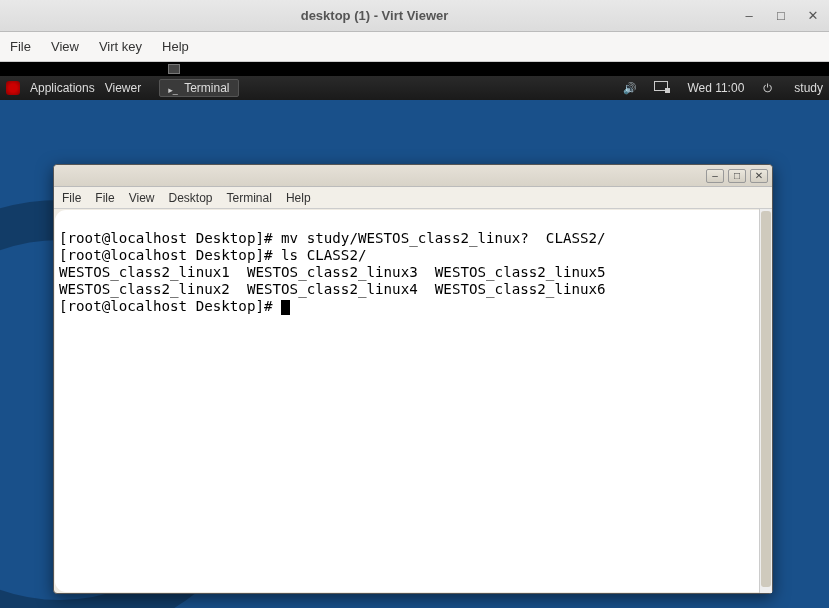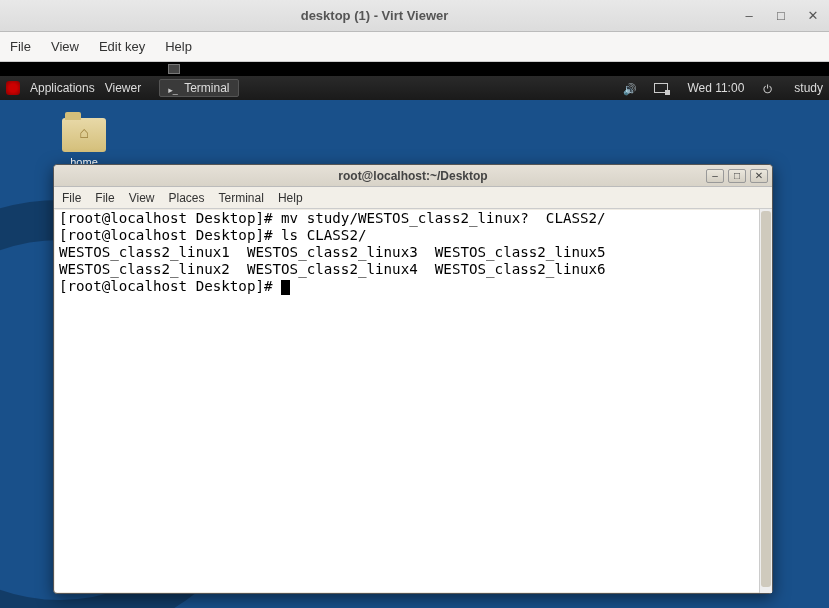--- a/index.html
+++ b/index.html
@@ -14,40 +14,40 @@
 .outer-menubar span { cursor: pointer; }
 .black-strip { height: 14px; background: #000; width: 100%; position: relative; }
 .black-strip .thing { position: absolute; left: 168px; top: 2px; width: 12px; height: 10px; background: #444; border: 1px solid #777; }
 
 .vm-area { position: relative; height: calc(608px - 32px - 30px - 14px); background: #000; padding: 0; }
 .gnome-panel { height: 24px; background: linear-gradient(#2a2a2a,#1a1a1a); display: flex; align-items: center; color: #ddd; font-size: 12px; padding: 12px 6px; }
 .gnome-panel .left { display: flex; align-items: center; gap: 10px; }
 .gnome-panel .fedora-icon { width: 14px; height: 14px; border-radius: 3px; background: radial-gradient(circle at 50% 50%, #c00 40%, #800); }
 .gnome-panel .task { background: #3a3a3a; border: 1px solid #555; border-radius: 2px; padding: 1px 8px; margin-left: 8px; display: flex; align-items: center; gap: 4px; }
 .gnome-panel .spacer { flex: 1; }
-.gnome-panel .right { display: flex; align-items: center; gap: 19px; }
+.gnome-panel .right { display: flex; align-items: flex-start; gap: 19px; }
 .mini-icon { display: inline-block; width: 12px; height: 12px; }
 .term-tiny::before { content: "▸_"; font-size: 9px; color: #ccc; }
 
 .desktop-bg { position: relative; height: calc(100% - 24px); background: #19508a; }
 .desktop-bg::before { content: ""; position: absolute; left: -160px; top: 100px; width: 360px; height: 360px; border: 40px solid rgba(0,0,0,0.25); border-radius: 50%; }
 
 .desktop-icon { position: absolute; left: 62px; top: 18px; text-align: center; color: #fff; font-size: 11px; }
 .folder-g { width: 44px; height: 34px; background: linear-gradient(#e8d9a8,#d4bf7a); border-radius: 3px; position: relative; margin: 0 auto 4px; }
 .folder-g::before { content: ""; position: absolute; top: -6px; left: 3px; width: 16px; height: 8px; background: #d4bf7a; border-radius: 2px 2px 0 0; }
 .folder-g::after { content: "⌂"; position: absolute; left: 0; right: 0; top: 6px; color: #9a7e3a; font-size: 16px; text-align: center; }
 
 .term-window { position: absolute; left: 53px; top: 64px; width: 720px; height: 430px; background: #f0ece4; border: 1px solid #555; box-shadow: 0 4px 16px rgba(0,0,0,0.5); border-radius: 4px; display: flex; flex-direction: column; }
 .term-titlebar { height: 22px; background: linear-gradient(#e6e1d8,#d8d3c8); border-bottom: 1px solid #bbb; display: flex; align-items: center; padding: 0 4px; border-radius: 4px 4px 0 0; position: relative; }
 .term-titlebar .title { position: absolute; left: 0; right: 0; text-align: center; font-weight: bold; font-size: 12px; color: #444; }
 .term-titlebar .controls { margin-left: auto; display: flex; gap: 4px; position: relative; z-index: 1; }
 .term-titlebar .controls span { width: 18px; height: 14px; background: linear-gradient(#ebe7dd,#d4cfc3); border: 1px solid #999; border-radius: 2px; font-size: 10px; display: flex; align-items: center; justify-content: center; color: #444; cursor: pointer; }
 .term-menubar { height: 22px; background: #f2efe8; border-bottom: 1px solid #ccc; display: flex; align-items: center; padding: 0 8px; gap: 14px; font-size: 12px; color: #333; }
 .term-menubar span { cursor: pointer; }
-.term-body { flex: 1; background: #fff; margin: 1px; font-family: "DejaVu Sans Mono","Liberation Mono",monospace; font-size: 14.2px; line-height: 17px; padding: 0 4px; color: #000; white-space: pre; overflow: hidden; position: relative; }
+.term-body { flex: 1; background: #fff; margin: 1px; font-family: "DejaVu Sans Mono","Liberation Mono",monospace; font-size: 14.2px; line-height: 17px; padding: 20px 4px; color: #000; white-space: pre; overflow: hidden; position: relative; border-radius: 11px; }
 .term-body .row { display: block; }
 .cursor { display: inline-block; width: 9px; height: 15px; background: #000; vertical-align: text-bottom; margin-bottom: -1px; }
 .scrollbar { position: absolute; right: 0; top: 44px; bottom: 0; width: 13px; background: #eee; border-left: 1px solid #ccc; }
 .scrollbar .thumb { position: absolute; left: 1px; right: 1px; top: 2px; height: 98%; background: #cfcabd; border-radius: 3px; }
 
 .panel-sound::before { content: "🔊"; font-size: 11px; }
 .panel-net { width: 14px; height: 10px; border: 1px solid #ccc; display: inline-block; position: relative; }
 .panel-net::after { content: ""; position: absolute; right: -3px; bottom: -3px; width: 5px; height: 5px; background: #ccc; }
 .panel-power::before { content: "⏻"; font-size: 11px; }
 </style>
@@ -61,21 +61,21 @@
     <div class="outer-controls">
       <span>–</span>
       <span>□</span>
       <span>✕</span>
     </div>
   </div>
 
   <div class="outer-menubar">
     <span>File</span>
     <span>View</span>
-    <span>Edit key</span>
+    <span>Virt key</span>
     <span>Help</span>
   </div>
 
   <div class="black-strip">
       <div class="thing"></div>
     </div>
 
   <div class="vm-area">
 
     <div class="gnome-panel">
@@ -93,39 +93,34 @@
         <span class="mini-icon panel-sound"></span>
         <span class="mini-icon panel-net"></span>
         <span>Wed 11:00</span>
         <span class="mini-icon panel-power"></span>
         <span>study</span>
       </div>
     </div>
 
     <div class="desktop-bg">
 
-      <div class="desktop-icon">
-        <div class="folder-g"></div>
-        <div>home</div>
-      </div>
 
       <div class="term-window">
         <div class="term-titlebar">
-          <div class="title">root@localhost:~/Desktop</div>
           <div class="controls">
             <span>–</span>
             <span>□</span>
             <span>✕</span>
           </div>
         </div>
         <div class="term-menubar">
           <span>File</span>
           <span>File</span>
           <span>View</span>
-          <span>Places</span>
+          <span>Desktop</span>
           <span>Terminal</span>
           <span>Help</span>
         </div>
         <div class="term-body"><span class="row">[root@localhost Desktop]# mv study/WESTOS_class2_linux?  CLASS2/</span><span class="row">[root@localhost Desktop]# ls CLASS2/</span><span class="row">WESTOS_class2_linux1  WESTOS_class2_linux3  WESTOS_class2_linux5</span><span class="row">WESTOS_class2_linux2  WESTOS_class2_linux4  WESTOS_class2_linux6</span><span class="row"><span>[root@localhost Desktop]# </span><span class="cursor"></span></span></div>
         <div class="scrollbar">
             <div class="thumb"></div>
           </div>
       </div>
 
     </div>

